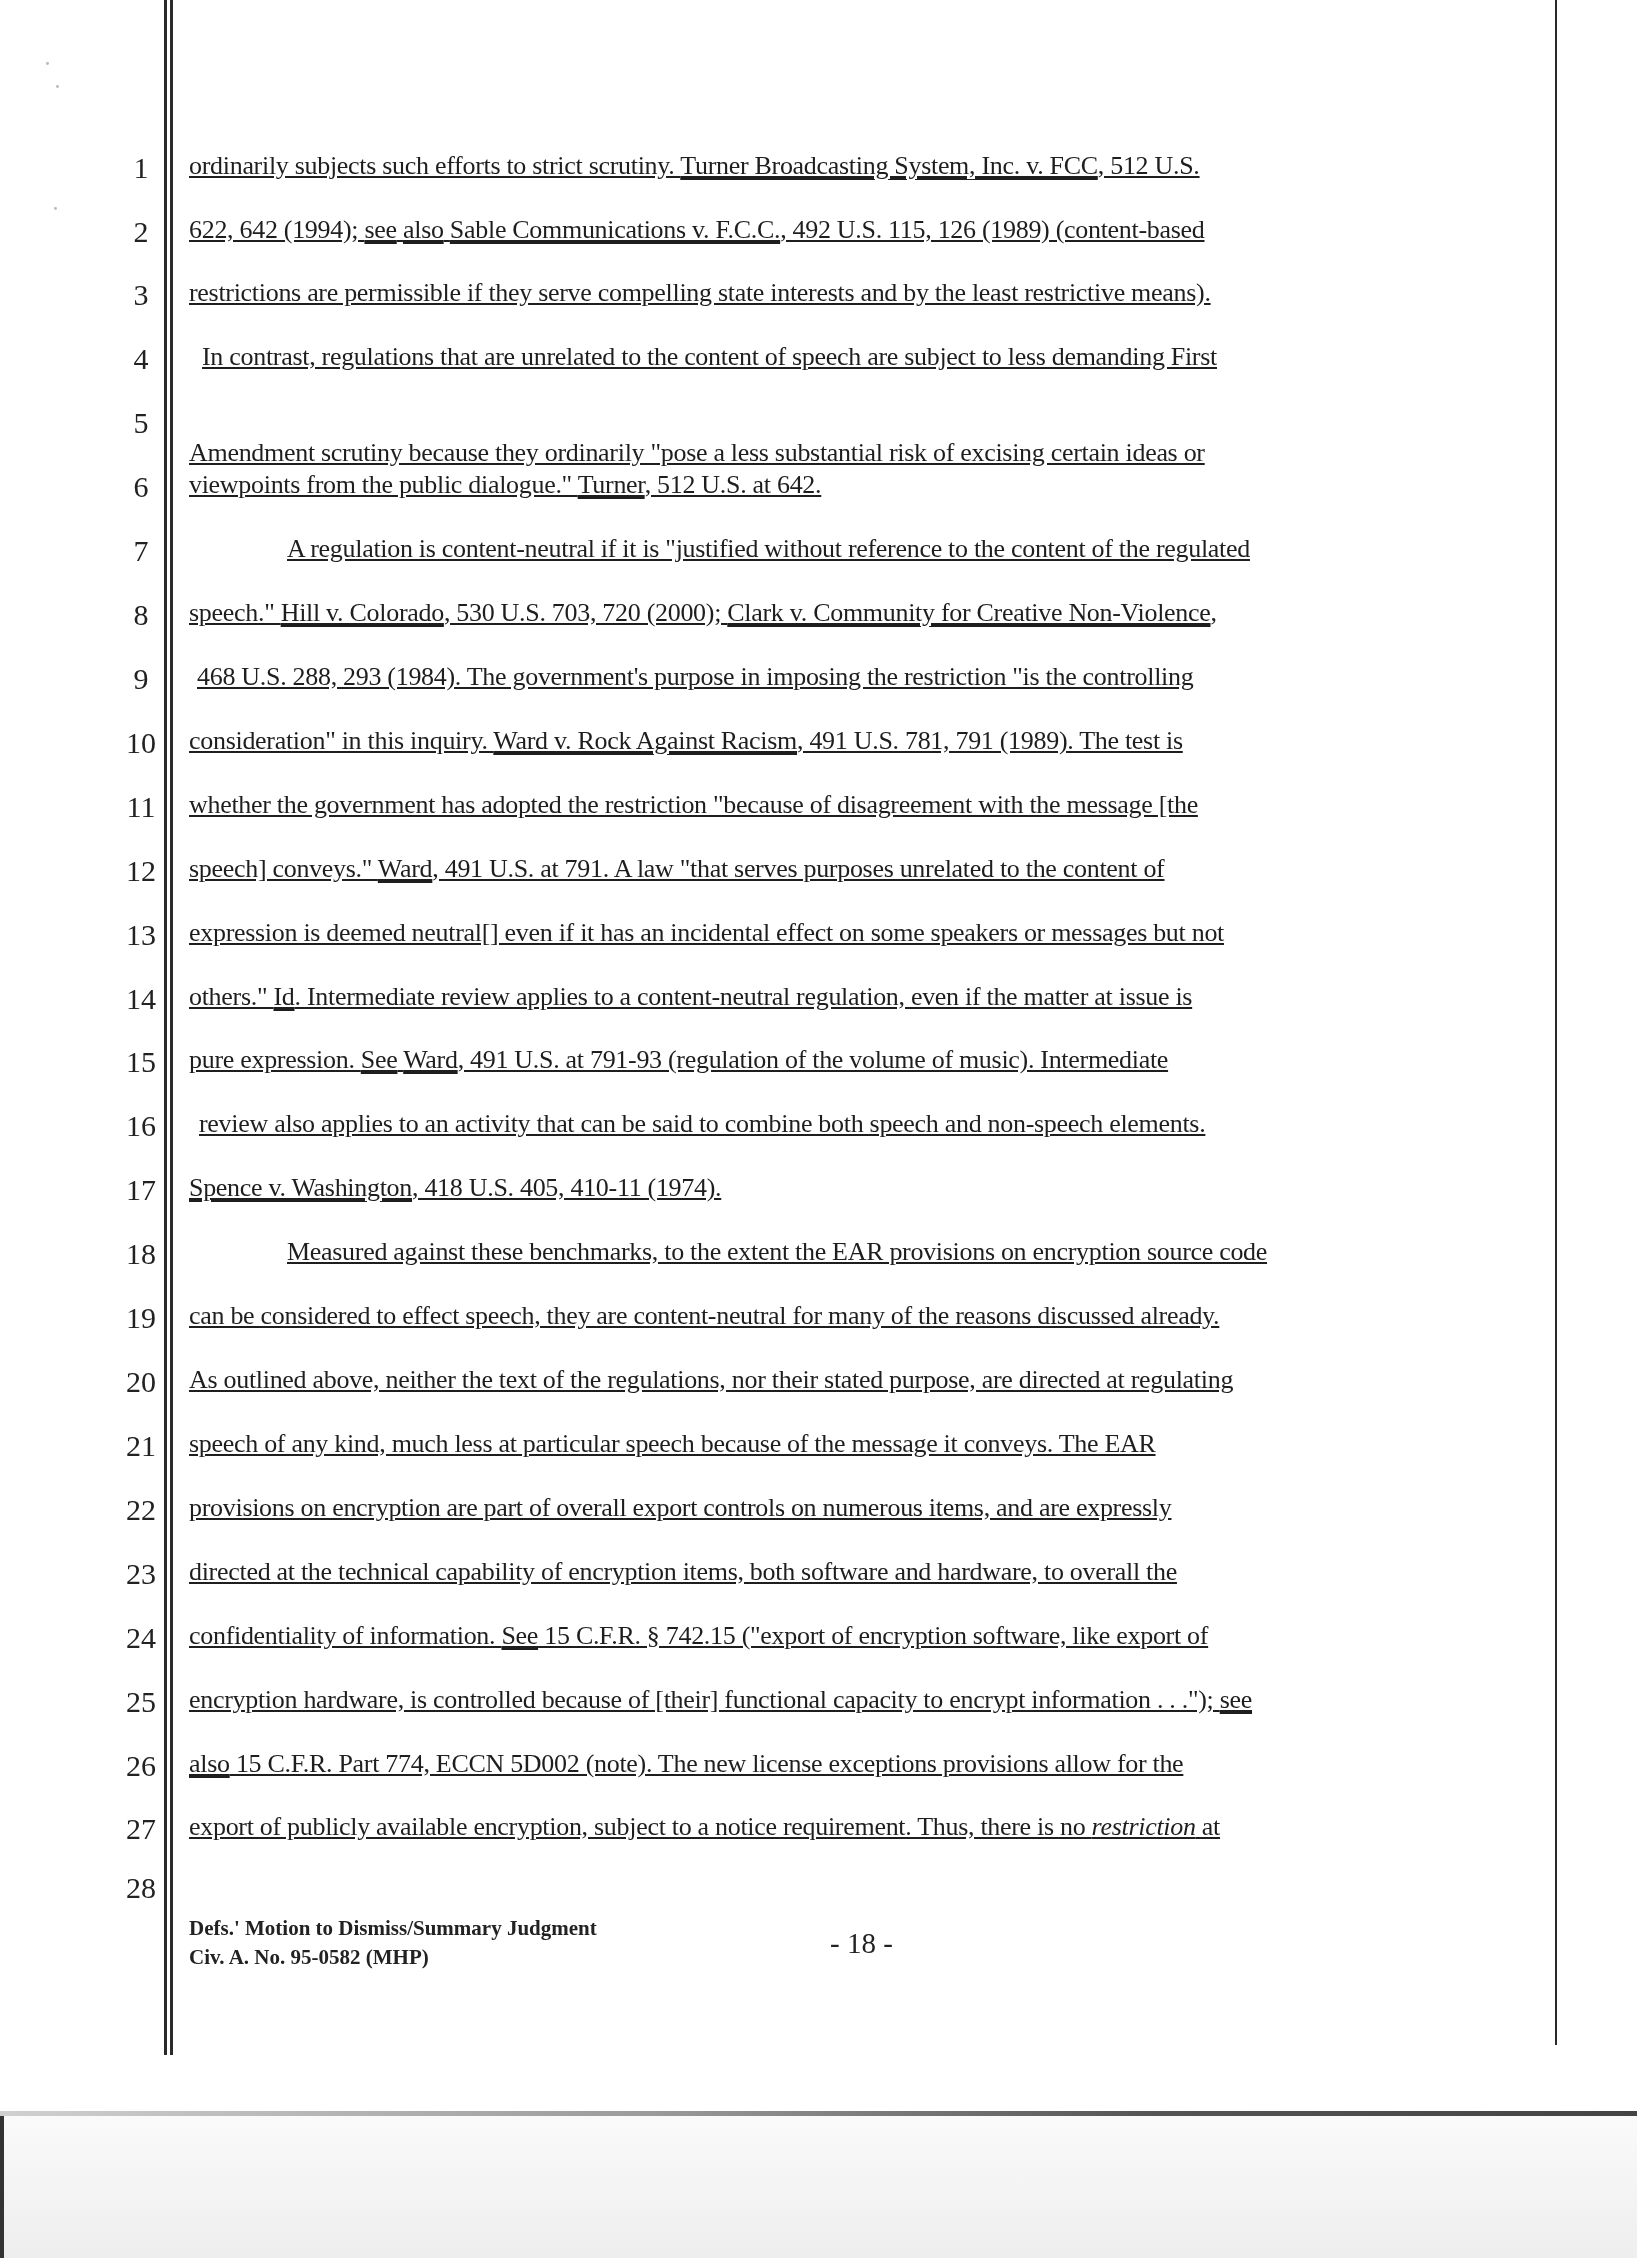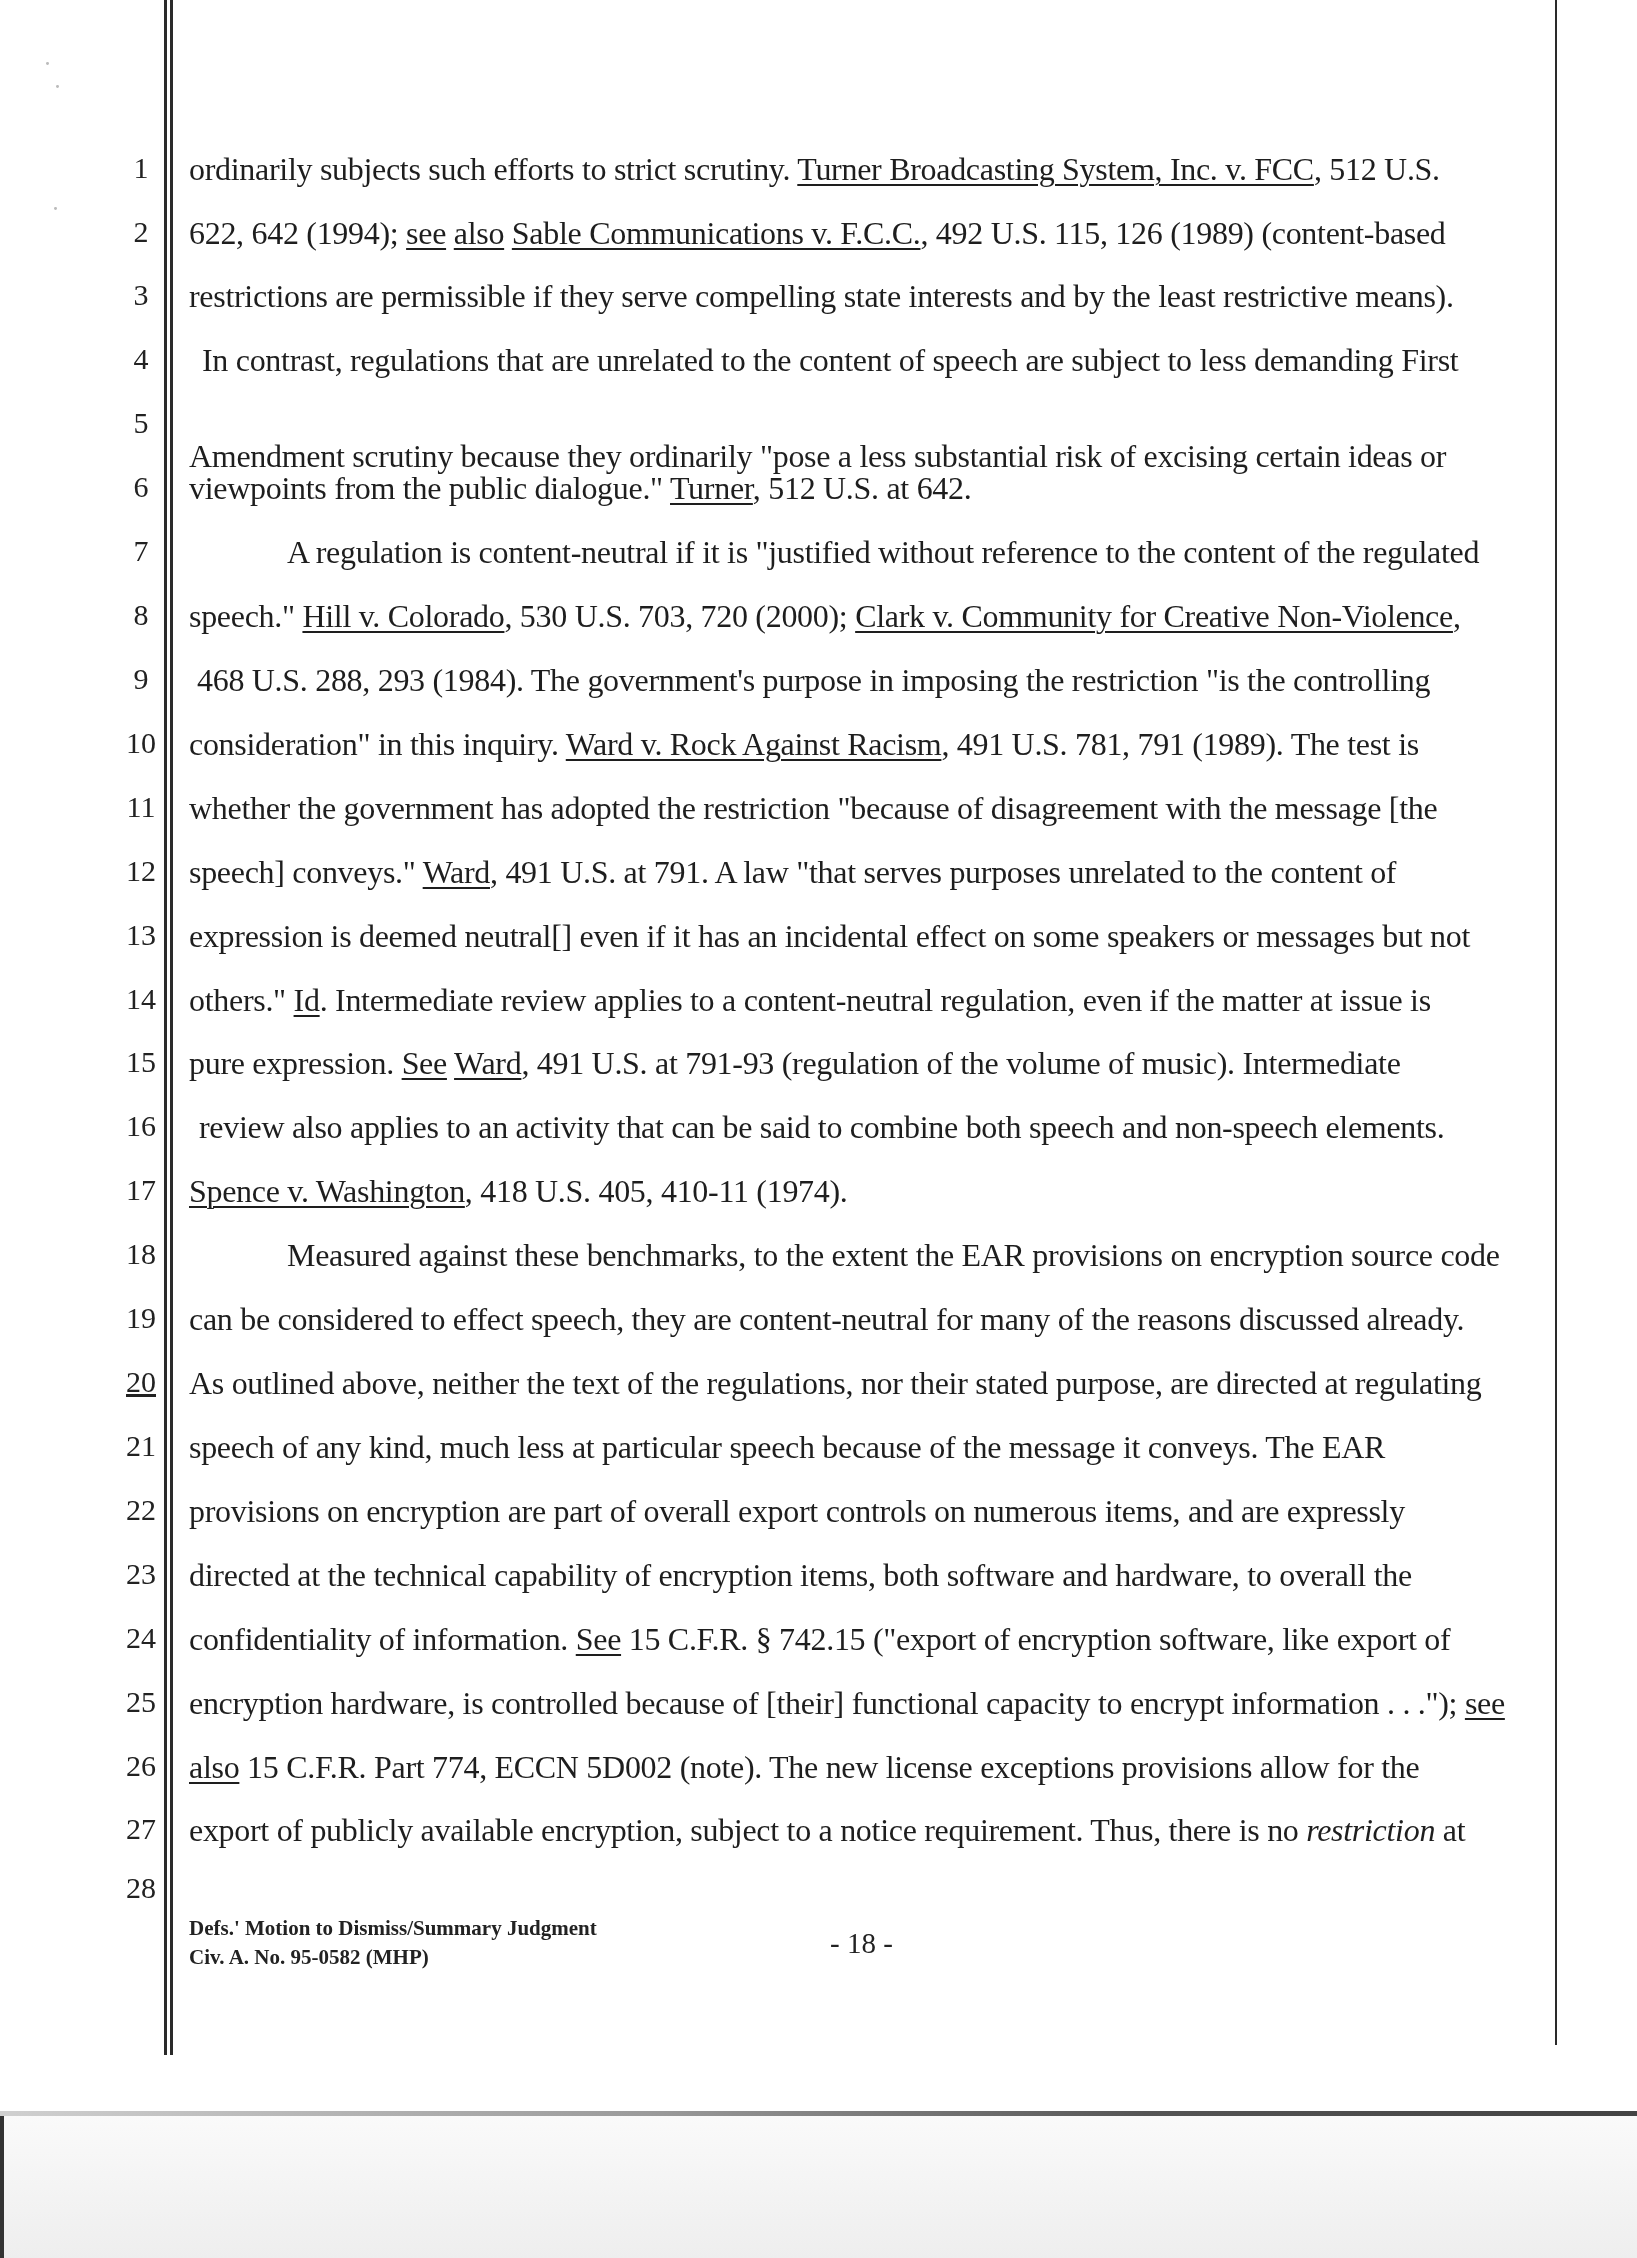--- a/index.html
+++ b/index.html
@@ -6,22 +6,23 @@
   body {
     width: 1638px; height: 2258px; position: relative; overflow: hidden;
     background: #ffffff;
     font-family: "Liberation Serif", "DejaVu Serif", serif;
     color: #1e1e1e;
   }
   .page { position: absolute; left: 0; top: 0; width: 1638px; height: 2114px; background: #fff; }
   .vline { position: absolute; background: #2a2a2a; width: 2.9px; }
   .ln { position: absolute; left: 114px; width: 54px; text-align: center; font-size: 30px; color: #222; }
   .tl {
-    position: absolute; left: 189px; width: 1352px; font-size: 32px; white-space: nowrap;
+    position: absolute; left: 189px; width: 1352px; font-size: 26px; white-space: nowrap;
     letter-spacing: -0.3px;
+    text-decoration: underline;
   }
   .tl.indent { padding-left: 98px; width: 1253px; }
   .u { text-decoration: underline; text-underline-offset: 3.9px; text-decoration-thickness: 1.9px; }
   .i { font-style: italic; }
   .footer-left { position: absolute; left: 189px; top: 1914px; font-size: 21px; font-weight: bold; line-height: 29px; color: #222; }
   .footer-page { position: absolute; left: 830px; top: 1927px; font-size: 29px; color: #222; }
   .edge { position: absolute; left: 0; top: 2111px; width: 1638px; height: 5.8px;
     background: linear-gradient(to right, #d0d0d0 0%, #9a9a9a 40%, #555 70%, #444 100%); }
   .below { position: absolute; left: 0; top: 2116px; width: 1638px; height: 142px;
     background: linear-gradient(to bottom, #fafafa, #eeeeee); border-left: 4.8px solid #333; box-sizing: border-box; }
@@ -67,21 +68,21 @@
       <div class="ln" style="top: 1045px;">15</div>
       <div class="tl" style="top: 1045px;"><span>pure expression.  </span><span class="u">See</span><span> </span><span class="u">Ward</span><span>, 491 U.S. at 791-93 (regulation of the volume of music).  Intermediate</span></div>
       <div class="ln" style="top: 1109px;">16</div>
       <div class="tl" style="top: 1109px; margin-left: 10px;"><span>review also applies to an activity that can be said to combine both speech and non-speech elements.</span></div>
       <div class="ln" style="top: 1173px;">17</div>
       <div class="tl" style="top: 1173px;"><span class="u">Spence v. Washington</span><span>, 418 U.S. 405, 410-11 (1974).</span></div>
       <div class="ln" style="top: 1237px;">18</div>
       <div class="tl indent" style="top: 1237px;"><span>Measured against these benchmarks, to the extent the EAR provisions on encryption source code</span></div>
       <div class="ln" style="top: 1301px;">19</div>
       <div class="tl" style="top: 1301px;"><span>can be considered to effect speech, they are content-neutral for many of the reasons discussed already.</span></div>
-      <div class="ln" style="top: 1365px; text-decoration: underline;">20</div>
+      <div class="ln" style="top: 1365px;">20</div>
       <div class="tl" style="top: 1365px;"><span>As outlined above, neither the text of the regulations, nor their stated purpose, are directed at regulating</span></div>
       <div class="ln" style="top: 1429px;">21</div>
       <div class="tl" style="top: 1429px;"><span>speech of any kind, much less at particular speech because of the message it conveys.  The EAR</span></div>
       <div class="ln" style="top: 1493px;">22</div>
       <div class="tl" style="top: 1493px;"><span>provisions on encryption are part of overall export controls on numerous items, and are expressly</span></div>
       <div class="ln" style="top: 1557px;">23</div>
       <div class="tl" style="top: 1557px;"><span>directed at the technical capability of encryption items, both software and hardware, to overall the</span></div>
       <div class="ln" style="top: 1621px;">24</div>
       <div class="tl" style="top: 1621px;"><span>confidentiality of information.  </span><span class="u">See</span><span> 15 C.F.R. § 742.15 ("export of encryption software, like export of</span></div>
       <div class="ln" style="top: 1685px;">25</div>

